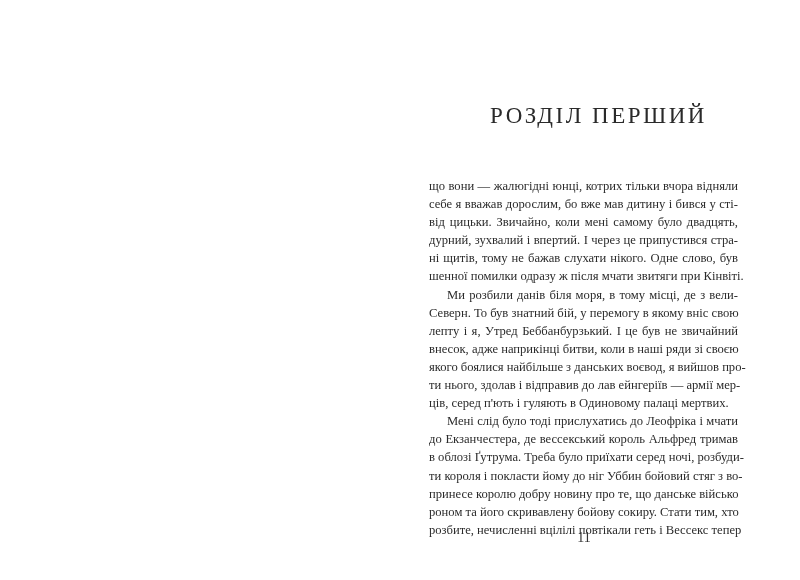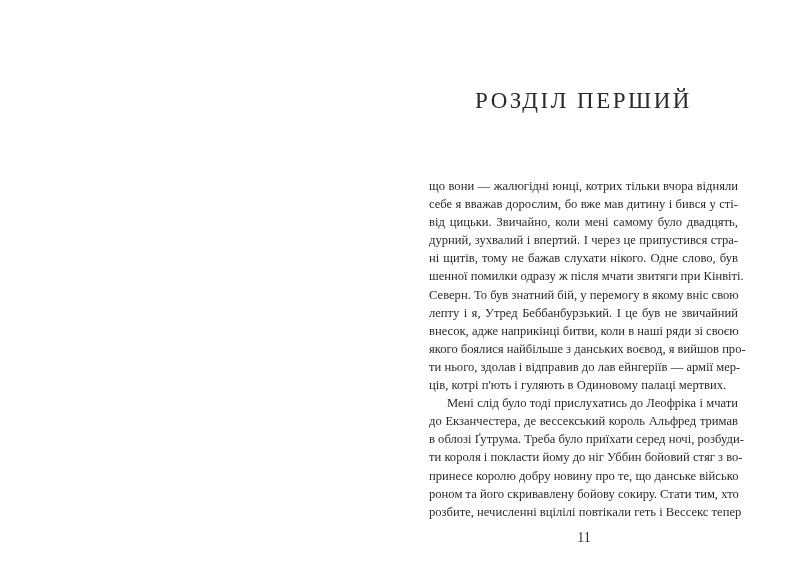--- a/index.html
+++ b/index.html
@@ -5,21 +5,21 @@
   html, body { margin: 0; padding: 0; background: #ffffff; }
   body { width: 800px; height: 580px; position: relative; overflow: hidden; }
   .spread { position: absolute; inset: 0; background: #ffffff; }
   .page-left { position: absolute; left: 0; top: 0; width: 400px; height: 580px; }
   .page-right { position: absolute; left: 400px; top: 0; width: 400px; height: 580px; }
   .chapter-title {
     position: absolute; left: 28px; width: 311px; top: 88px;
     text-align: center;
     font-family: "Liberation Serif", "DejaVu Serif", serif;
     font-size: 23px; letter-spacing: 2.5px; color: #2a2a2a;
-    font-weight: normal; margin: 0;
+    font-weight: normal; margin: 15px;
   }
   .body-text {
     position: absolute; left: 29px; top: 177px; width: 309px;
     font-family: "Liberation Serif", "DejaVu Serif", serif;
     font-size: 12.6px; line-height: 18.1px; color: #2b2b2b;
   }
   .line { display: block; text-align: justify; text-align-last: justify; white-space: nowrap; height: 18.1px; overflow: visible; }
   .line.last { text-align-last: left; }
   .line.indent { text-indent: 18px; }
   .page-number {
@@ -39,26 +39,27 @@
 
     <div class="body-text">
 
       <span class="line">що вони — жалюгідні юнці, котрих тільки вчора відняли</span>
       <span class="line">себе я вважав дорослим, бо вже мав дитину і бився у сті-</span>
       <span class="line">від цицьки. Звичайно, коли мені самому було двадцять,</span>
       <span class="line">дурний, зухвалий і впертий. І через це припустився стра-</span>
       <span class="line">ні щитів, тому не бажав слухати нікого. Одне слово, був</span>
       <span class="line">шенної помилки одразу ж після мчати звитяги при Кінвіті.</span>
 
+      <span class="line indent">Ми розбили данів біля моря, в тому місці, де з вели-</span>
       <span class="line">Северн. То був знатний бій, у перемогу в якому вніс свою</span>
       <span class="line">лепту і я, Утред Беббанбурзький. І це був не звичайний</span>
       <span class="line">внесок, адже наприкінці битви, коли в наші ряди зі своєю</span>
       <span class="line">якого боялися найбільше з данських воєвод, я вийшов про-</span>
       <span class="line">ти нього, здолав і відправив до лав ейнгеріїв — армії мер-</span>
-      <span class="line last">ців, котрі п'ють і гуляють в Одиновому палаці мертвих.</span>
+      <span class="line last">ців, серед п'ють і гуляють в Одиновому палаці мертвих.</span>
 
       <span class="line indent">Мені слід було тоді прислухатись до Леофріка і мчати</span>
       <span class="line">до Екзанчестера, де вессекський король Альфред тримав</span>
       <span class="line">в облозі Ґутрума. Треба було приїхати серед ночі, розбуди-</span>
       <span class="line">ти короля і покласти йому до ніг Уббин бойовий стяг з во-</span>
       <span class="line">принесе королю добру новину про те, що данське військо</span>
       <span class="line">роном та його скривавлену бойову сокиру. Стати тим, хто</span>
       <span class="line">розбите, нечисленні вцілілі повтікали геть і Вессекс тепер</span>
 
     </div>

